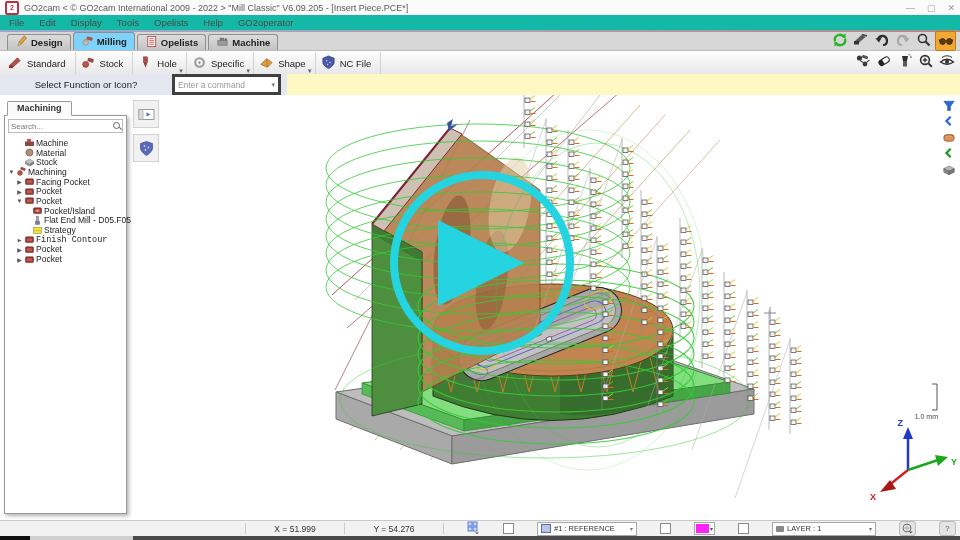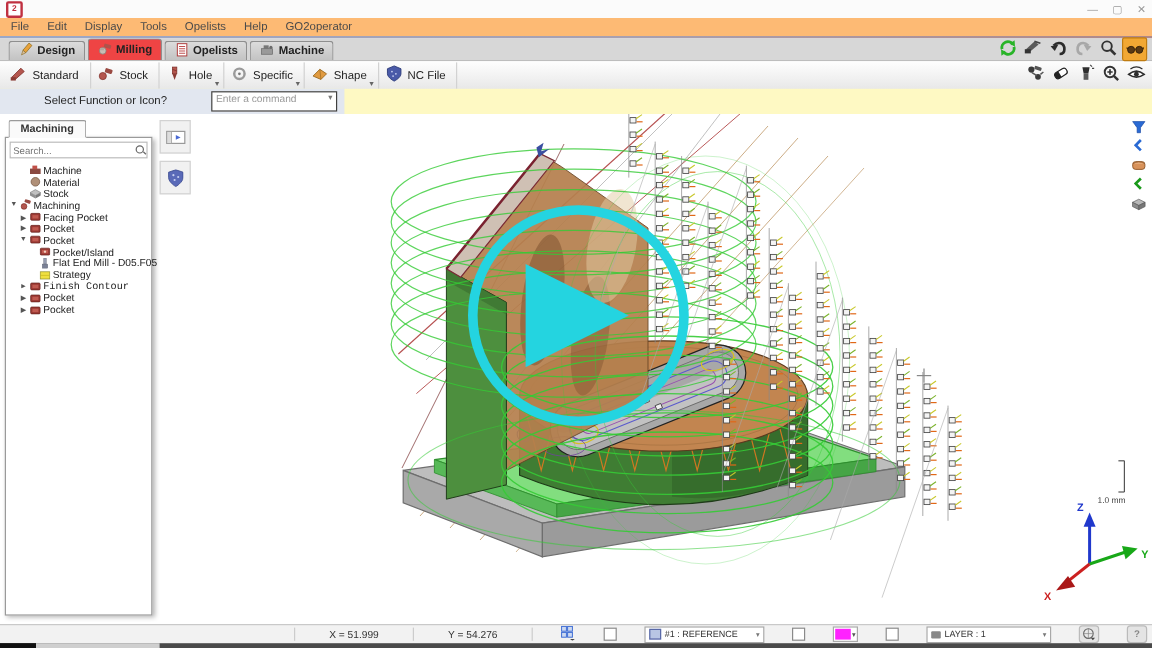--- a/index.html
+++ b/index.html
@@ -3,40 +3,40 @@
 <meta charset="utf-8">
 <style>
   html,body{margin:0;padding:0}
   body{width:960px;height:540px;position:relative;overflow:hidden;background:#fff;
        font-family:"Liberation Sans",sans-serif;color:#333;-webkit-font-smoothing:antialiased}
   
   .titlebar{height:14px;display:flex;align-items:center;gap:5px;padding:1px 5px 0;background:#fbfbfb;font-size:9px;color:#5a5a5a}
   .logo{width:10px;height:10px;border:2px solid #c03040;border-radius:2px;color:#c03040;font-size:7px;font-weight:bold;line-height:9px;text-align:center;background:#fff}
   .title-text{white-space:nowrap;overflow:hidden}
   .win-controls{margin-left:auto;display:flex;gap:12px;color:#9a9a9a;font-size:9px}
-  .menubar{height:15px;display:flex;align-items:center;gap:15px;padding:0 9px;background:#fdba74;font-size:9.5px;color:#4a4a4a}
+  .menubar{height:15px;display:flex;align-items:center;gap:15px;padding:0 9px;background:#14b8a6;font-size:9.5px;color:#4a4a4a}
   .accent{height:2px;background:linear-gradient(90deg,#9aa8c8 0%,#a8a0b0 55%,#b08888 100%)}
   
   .tabrow{height:18px;background:#d7d7d7;display:flex;align-items:flex-end;padding-left:7px;border-bottom:1px solid #bdbdbd}
   .tab{display:flex;align-items:center;gap:3px;height:15px;padding:0 7px;font-size:9.5px;font-weight:bold;color:#222;
        background:linear-gradient(#dcdcdc,#c3c3c3);border:1px solid #8f8f8f;border-bottom:none;border-radius:3px 3px 0 0;margin-right:2px}
-  .tab.active{background:#ef4444;height:17px}
+  .tab.active{background:#7dd3fc;height:17px}
   
   .toolbar{height:24px;background:linear-gradient(#fefefe,#e7e7e7);border-bottom:1px solid #c6c6c6;display:flex;align-items:center;padding-left:3px}
   .tool-btn{display:flex;align-items:center;gap:4px;padding:0 9px 0 5px;font-size:9.5px;color:#222;height:22px;position:relative;border-right:1px solid #d2d2d2}
   .tool-btn .dd{position:absolute;right:2px;bottom:0;font-size:6px;color:#666}
   .quick{position:absolute;right:4px;display:flex;gap:2px;z-index:3}
   .q1{top:31px}.q2{top:52px}
   .icon-btn{width:19px;height:18px;display:flex;align-items:center;justify-content:center;border-radius:2px}
   .icon-btn.active{background:#f2a833;border:1px solid #c07c10}
   
   .cmdbar{position:absolute;top:74px;left:0;width:960px;height:21px;background:#fef9c3}
   .lbl-zone{position:absolute;left:0;top:0;width:287px;height:21px;background:#e2e7f0;display:flex;align-items:center}
   .cmd-label{flex:1;text-align:center;font-size:9.5px;color:#222}
-  .combo{width:97px;height:15px;background:#fff;border:1px solid #404040;font-size:8.5px;color:#999;display:flex;align-items:flex-start;justify-content:space-between;padding:0 3px;margin-right:6px}
+  .combo{width:97px;height:15px;background:#fff;border:3px solid #404040;font-size:8.5px;color:#999;display:flex;align-items:center;justify-content:space-between;padding:0 3px;margin-right:6px}
   .combo .dd{color:#777;font-size:7px}
   
   .machining-panel{position:absolute;left:4px;top:97px;width:123px;z-index:5}
   .panel-tab{display:inline-block;height:12px;background:#fafafa;border:1px solid #9a9a9a;border-bottom:1px solid #fafafa;padding:1px 9px 0;font-weight:bold;font-size:9px;border-radius:2px 2px 0 0;margin-left:3px;position:relative;z-index:2}
   .panel-body{background:#fff;border:1px solid #9a9a9a;height:397px;margin-top:-1px;box-shadow:2px 2px 4px rgba(0,0,0,.3)}
   .search-row{display:flex;align-items:center;margin:3px;border:1px solid #bcbcbc;height:12px;background:#fff}
   .search-row input{border:none;outline:none;flex:1;font-size:8px;padding:0 2px;color:#777;min-width:0;font-family:Liberation Sans, sans-serif}
   .mag{width:10px;height:10px;position:relative;flex:0 0 10px}
   .mag::before{content:"";position:absolute;left:1px;top:1px;width:5px;height:5px;border:1px solid #666;border-radius:50%}
   .mag::after{content:"";position:absolute;left:7px;top:7px;width:3px;height:1px;background:#666;transform:rotate(45deg)}
@@ -69,20 +69,21 @@
   
   .bottomstrip{position:absolute;left:0;top:536px;width:960px;height:4px;background:#4a4a4a;z-index:8}
   .bs-played{position:absolute;left:0;top:0;width:30px;height:4px;background:#111}
   .bs-light{position:absolute;left:30px;top:0;width:103px;height:4px;background:#cfcfcf}
 </style>
 </head>
 <body>
 
 <div class="titlebar">
   <div class="logo">2</div>
+  <div class="title-text">GO2cam &lt; © GO2cam International 2009 - 2022 &gt;    "Mill Classic"   V6.09.205 - [Insert Piece.PCE*]</div>
   <div class="win-controls">
     <span>—</span>
     <span>▢</span>
     <span>✕</span>
   </div>
 </div>
 
 <div class="menubar" id="menubar">
     <span>File</span>
     <span>Edit</span>

